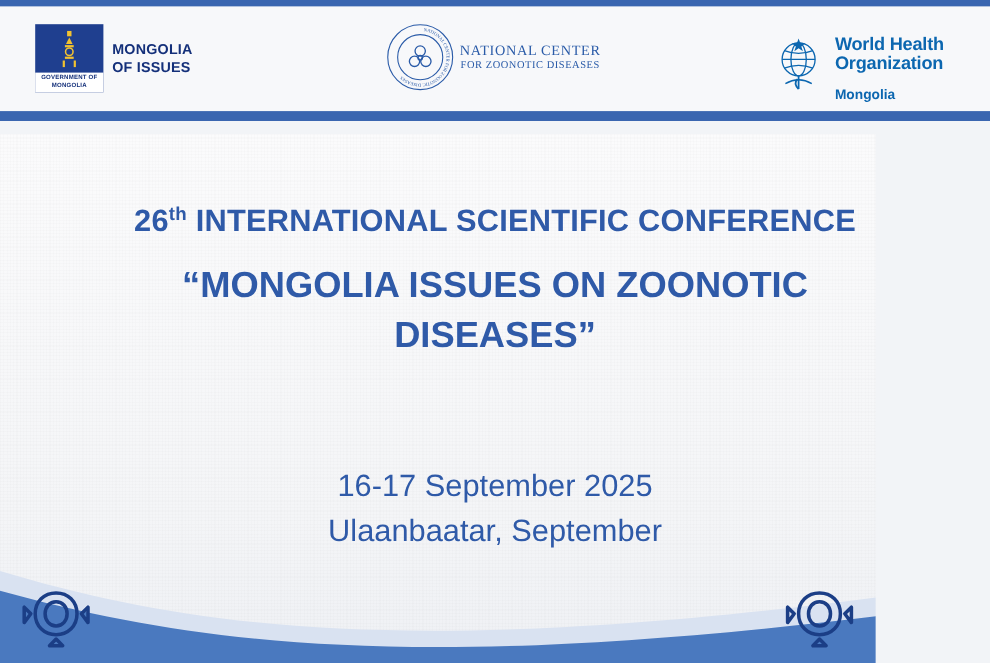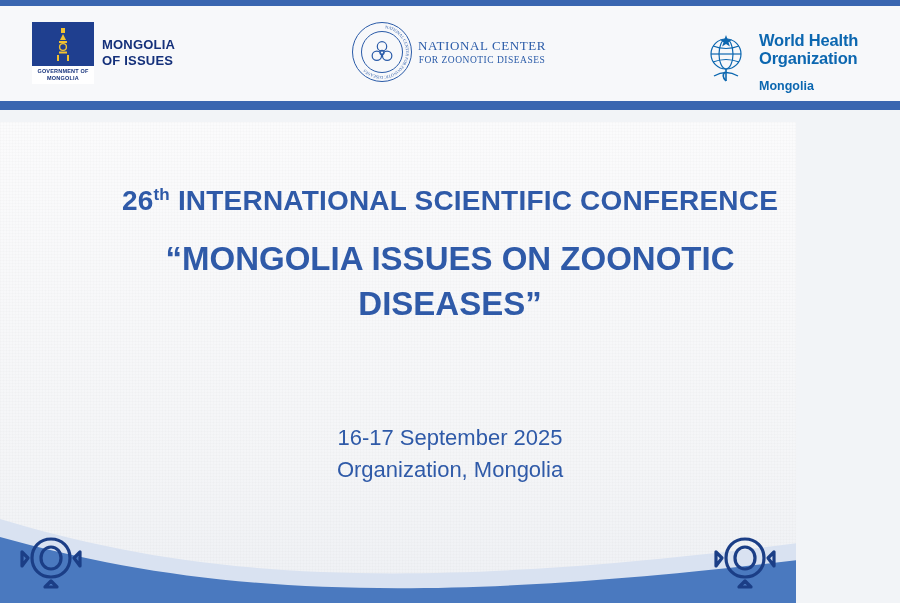--- a/index.html
+++ b/index.html
@@ -190,21 +190,21 @@
   }
 
   .meta-block {
     position: absolute;
     left: 0; top: 300px;
     width: 900px;
     text-align: center;
     color: #2f5aa8;
   }
   .meta-line {
-    font-size: 22px;
+    font-size: 28px;
     line-height: 1.45;
     color: #2f5aa8;
   }
 
   
   .wave {
     position: absolute;
     left: 0; bottom: 0;
     width: 900px; height: 140px;
   }
@@ -303,21 +303,21 @@
 
   <div class="body-area">
 
     <div class="title-block">
       <div class="conf-line"><span>26</span><sup>th</sup><span> INTERNATIONAL SCIENTIFIC CONFERENCE</span></div>
       <div class="conf-theme">“MONGOLIA ISSUES ON ZOONOTIC DISEASES”</div>
     </div>
 
     <div class="meta-block">
       <div class="meta-line">16-17 September 2025</div>
-      <div class="meta-line">Organization, Mongolia</div>
+      <div class="meta-line">Ulaanbaatar, September</div>
     </div>
 
     <svg class="wave" viewBox="0 0 900 140" preserveAspectRatio="none">
       <path d="M0,44 C200,104 420,124 900,54 L900,140 L0,140 Z" fill="#d9e2f1"></path>
       <path d="M0,62 C210,120 430,136 900,72 L900,140 L0,140 Z" fill="#4a79bf"></path>
     </svg>
 
     <svg class="corner-knot left" viewBox="0 0 74 62">
       <g fill="none" stroke="#1b3e86" stroke-width="3.2" stroke-linejoin="round">
         <path d="M37,8 C26,8 18,16 18,27 C18,38 26,46 37,46 C48,46 56,38 56,27 C56,16 48,8 37,8 Z"></path>

